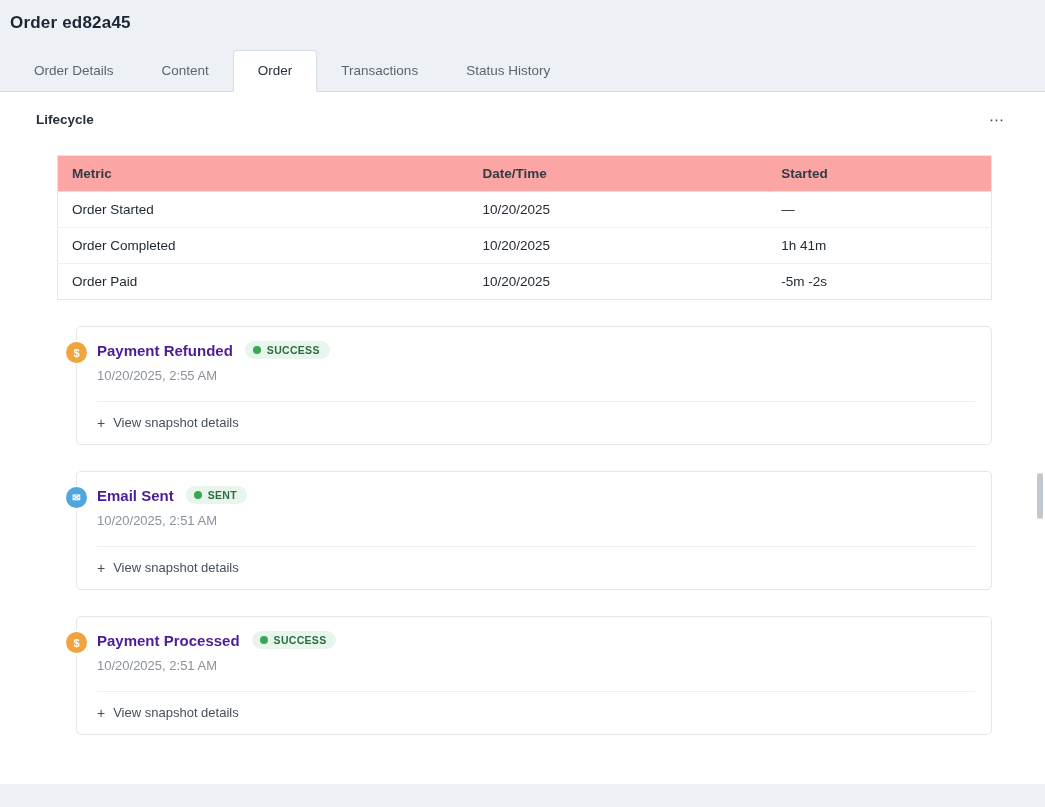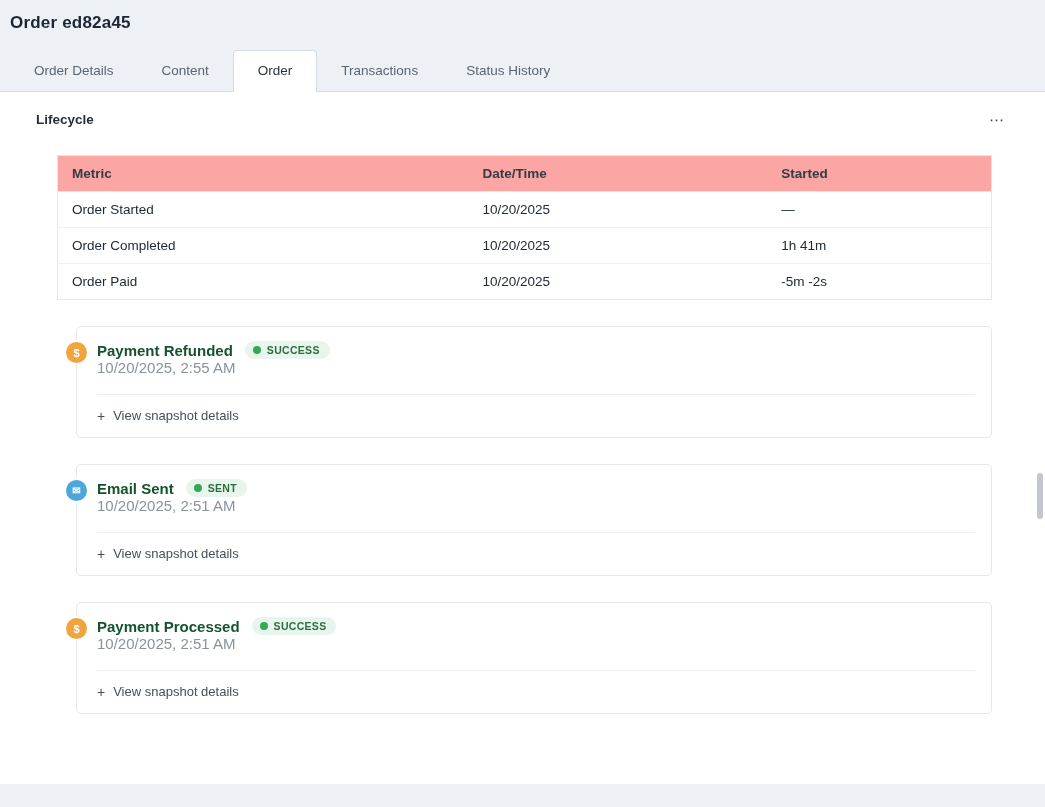--- a/index.html
+++ b/index.html
@@ -122,42 +122,43 @@
   .icon-dollar { background: #f0a43e; }
   .icon-email { background: #4da7dc; font-size: 10px; }
   .event-title-row {
     display: flex;
     align-items: center;
     gap: 12px;
   }
   .event-title {
     font-size: 15px;
     font-weight: bold;
-    color: #14532d;
+    color: #4c1d95;
   }
   .badge {
     display: inline-flex;
     align-items: center;
     gap: 6px;
     background: #e8f5ec;
     border-radius: 10px;
     padding: 3px 10px 3px 8px;
     font-size: 10.5px;
     font-weight: bold;
     color: #2c6e3f;
     letter-spacing: 0.3px;
   }
   .badge-dot {
     width: 8px;
     height: 8px;
     border-radius: 50%;
     background: #34a853;
   }
   .event-timestamp {
-    font-size: 15px;
+    margin-top: 9px;
+    font-size: 13px;
     color: #8a929c;
   }
   .snapshot-row {
     margin-top: 18px;
     border-top: 1px solid #eceff2;
     padding: 13px 0 14px 0;
     display: flex;
     align-items: center;
     gap: 8px;
     font-size: 13px;

